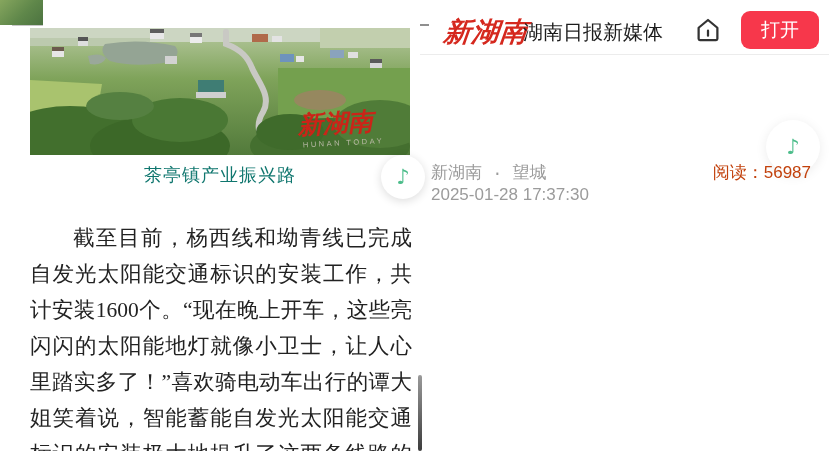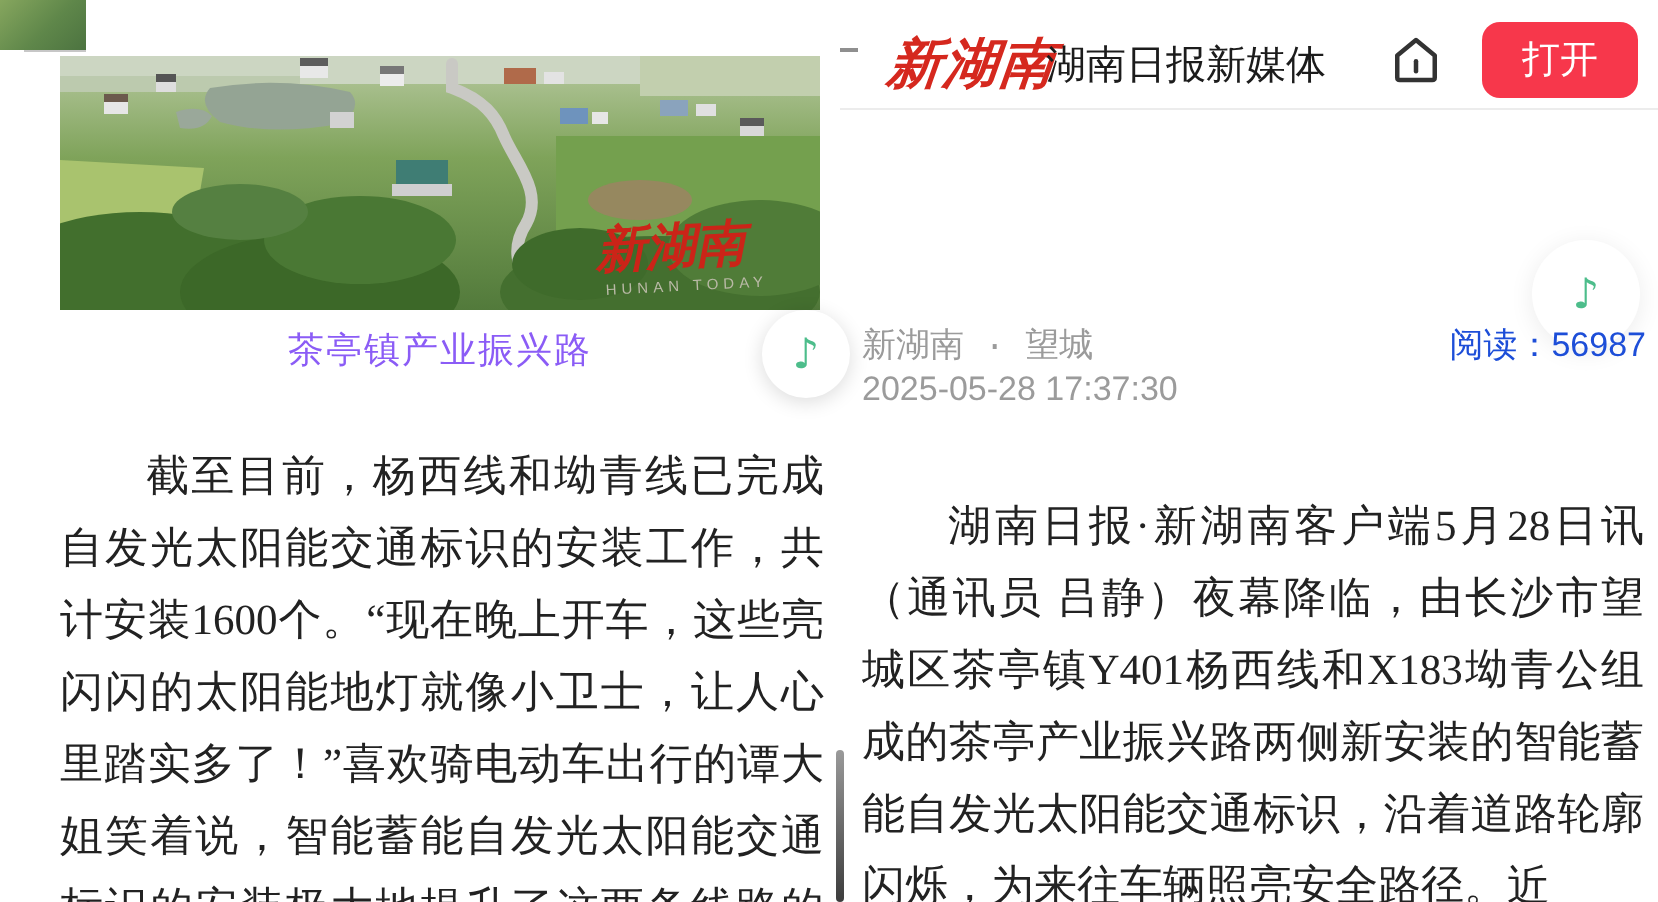--- a/index.html
+++ b/index.html
@@ -9,21 +9,21 @@
 
   
   .frag { position:absolute; left:0; top:0; width:43px; height:25px;
           background:linear-gradient(135deg,#86a65e 0%,#5f874a 55%,#4c7340 100%); }
   .frag-line { position:absolute; left:12px; top:25px; width:31px; height:1px; background:#c7c7c7; }
   .frag-tick { position:absolute; left:420px; top:24px; width:9px; height:2px; background:#8f8f8f; }
 
   
   .photo-wrap { position:absolute; left:30px; top:28px; width:380px; height:127px; overflow:hidden; }
   .caption { position:absolute; left:30px; top:163px; width:380px; text-align:center;
-             font-size:18px; color:#8b5cf6; letter-spacing:1px; }
+             font-size:18px; color:#0f766e; letter-spacing:1px; }
 
   
   .audio-btn { position:absolute; border-radius:50%; background:#fff;
                display:flex; align-items:center; justify-content:center;
                box-shadow:0 2px 10px rgba(0,0,0,.14); }
   .audio-btn.left  { left:381px; top:155px; width:44px; height:44px; }
   .audio-btn.right { left:766px; top:120px; width:54px; height:54px; box-shadow:0 2px 12px rgba(0,0,0,.08); }
   .note { color:#4dbd8b; font-size:21px; font-family:"DejaVu Sans",sans-serif; }
 
   
@@ -36,21 +36,21 @@
   .open-btn { position:absolute; left:741px; top:11px; width:78px; height:38px; background:#f7374b;
               border:none; border-radius:9px; color:#fff; font-size:19px; cursor:pointer;
               font-family:Liberation Sans, sans-serif; }
   .header-divider { position:absolute; left:420px; top:54px; width:409px; height:1px; background:#ececec; }
 
   
   .title { position:absolute; left:430px; top:60px; width:396px; font-size:33px; font-weight:bold;
            color:#111; line-height:46px; letter-spacing:1px; }
   .meta-source { position:absolute; left:431px; top:161px; font-size:17px; color:#9b9b9b;
                  font-family:Liberation Mono, monospace; }
-  .meta-read { position:absolute; right:6px; top:161px; font-size:17px; color:#1d4ed8;
+  .meta-read { position:absolute; right:18px; top:161px; font-size:17px; color:#c2410c;
                font-family:"Liberation Sans",sans-serif; }
   .meta-time { position:absolute; left:431px; top:185px; font-size:17px; color:#9b9b9b;
                font-family:"Liberation Sans",sans-serif; }
 
   
   .col { position:absolute; font-size:21.5px; color:#222; line-height:36px;
          text-align:justify; text-justify:inter-ideograph; }
   .col p { text-indent:2em; }
   .col.left  { left:30px;  top:220px; width:382px; height:231px; overflow:hidden; }
   .col.right { left:431px; top:245px; width:391px; height:206px; overflow:hidden; }
@@ -143,24 +143,21 @@
     <svg width="30" height="30" viewBox="0 0 24 24" fill="none">
       <path d="M4.5 10.2 L12 4 L19.5 10.2 L19.5 19 Q19.5 20 18.5 20 L5.5 20 Q4.5 20 4.5 19 Z" stroke="#333" stroke-width="1.8" stroke-linejoin="round"></path>
       <line x1="12" y1="12.5" x2="12" y2="16.5" stroke="#333" stroke-width="1.8" stroke-linecap="round"></line>
     </svg>
   </div>
   <button class="open-btn">打开</button>
   <div class="header-divider"></div>
 
   <div class="meta-source">新湖南 · 望城</div>
   <div class="meta-read">阅读：56987</div>
-  <div class="meta-time">2025-05-28 17:37:30</div>
+  <div class="meta-time">2025-01-28 17:37:30</div>
 
   <div class="col left">
     <p>截至目前，杨西线和坳青线已完成自发光太阳能交通标识的安装工作，共计安装1600个。“现在晚上开车，这些亮闪闪的太阳能地灯就像小卫士，让人心里踏实多了！”喜欢骑电动车出行的谭大姐笑着说，智能蓄能自发光太阳能交通标识的安装极大地提升了这两条线路的行车安全</p>
-  </div>
-  <div class="col right">
-    <p>湖南日报·新湖南客户端5月28日讯（通讯员  吕静）夜幕降临，由长沙市望城区茶亭镇Y401杨西线和X183坳青公组成的茶亭产业振兴路两侧新安装的智能蓄能自发光太阳能交通标识，沿着道路轮廓闪烁，为来往车辆照亮安全路径。近</p>
   </div>
 
   <div class="scroll-bar"></div>
 
 </div>
 
 </body></html>

